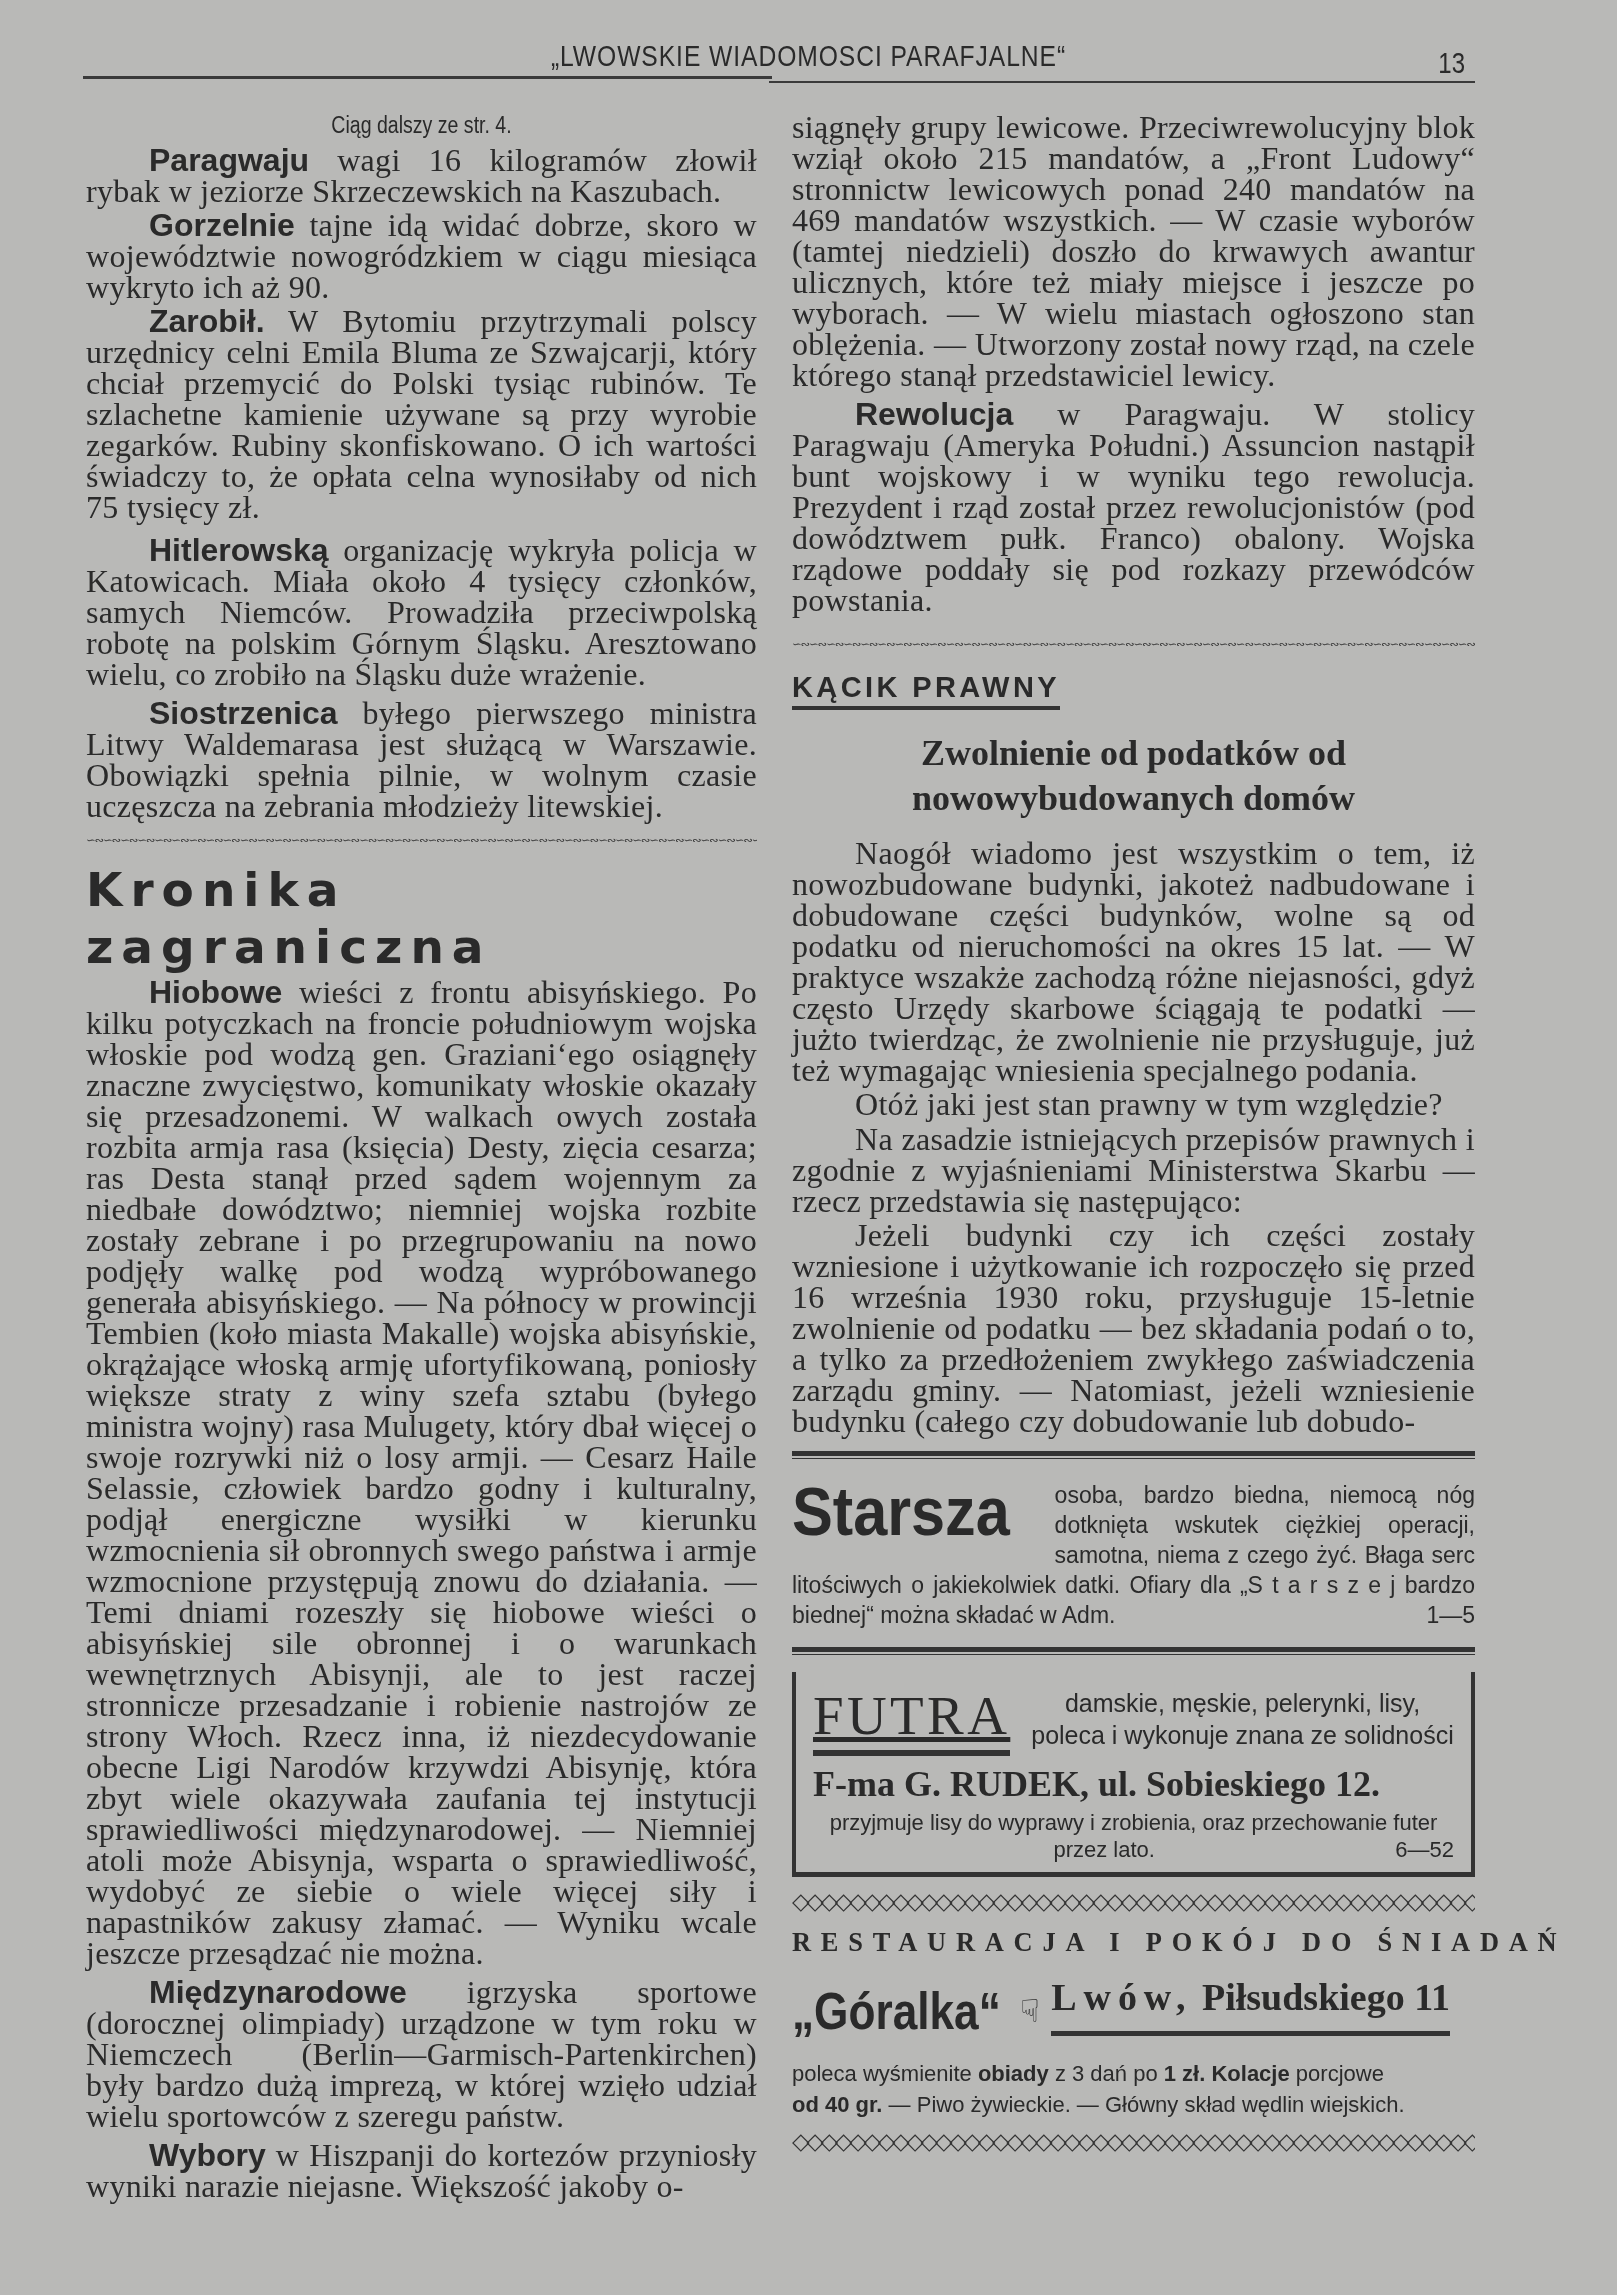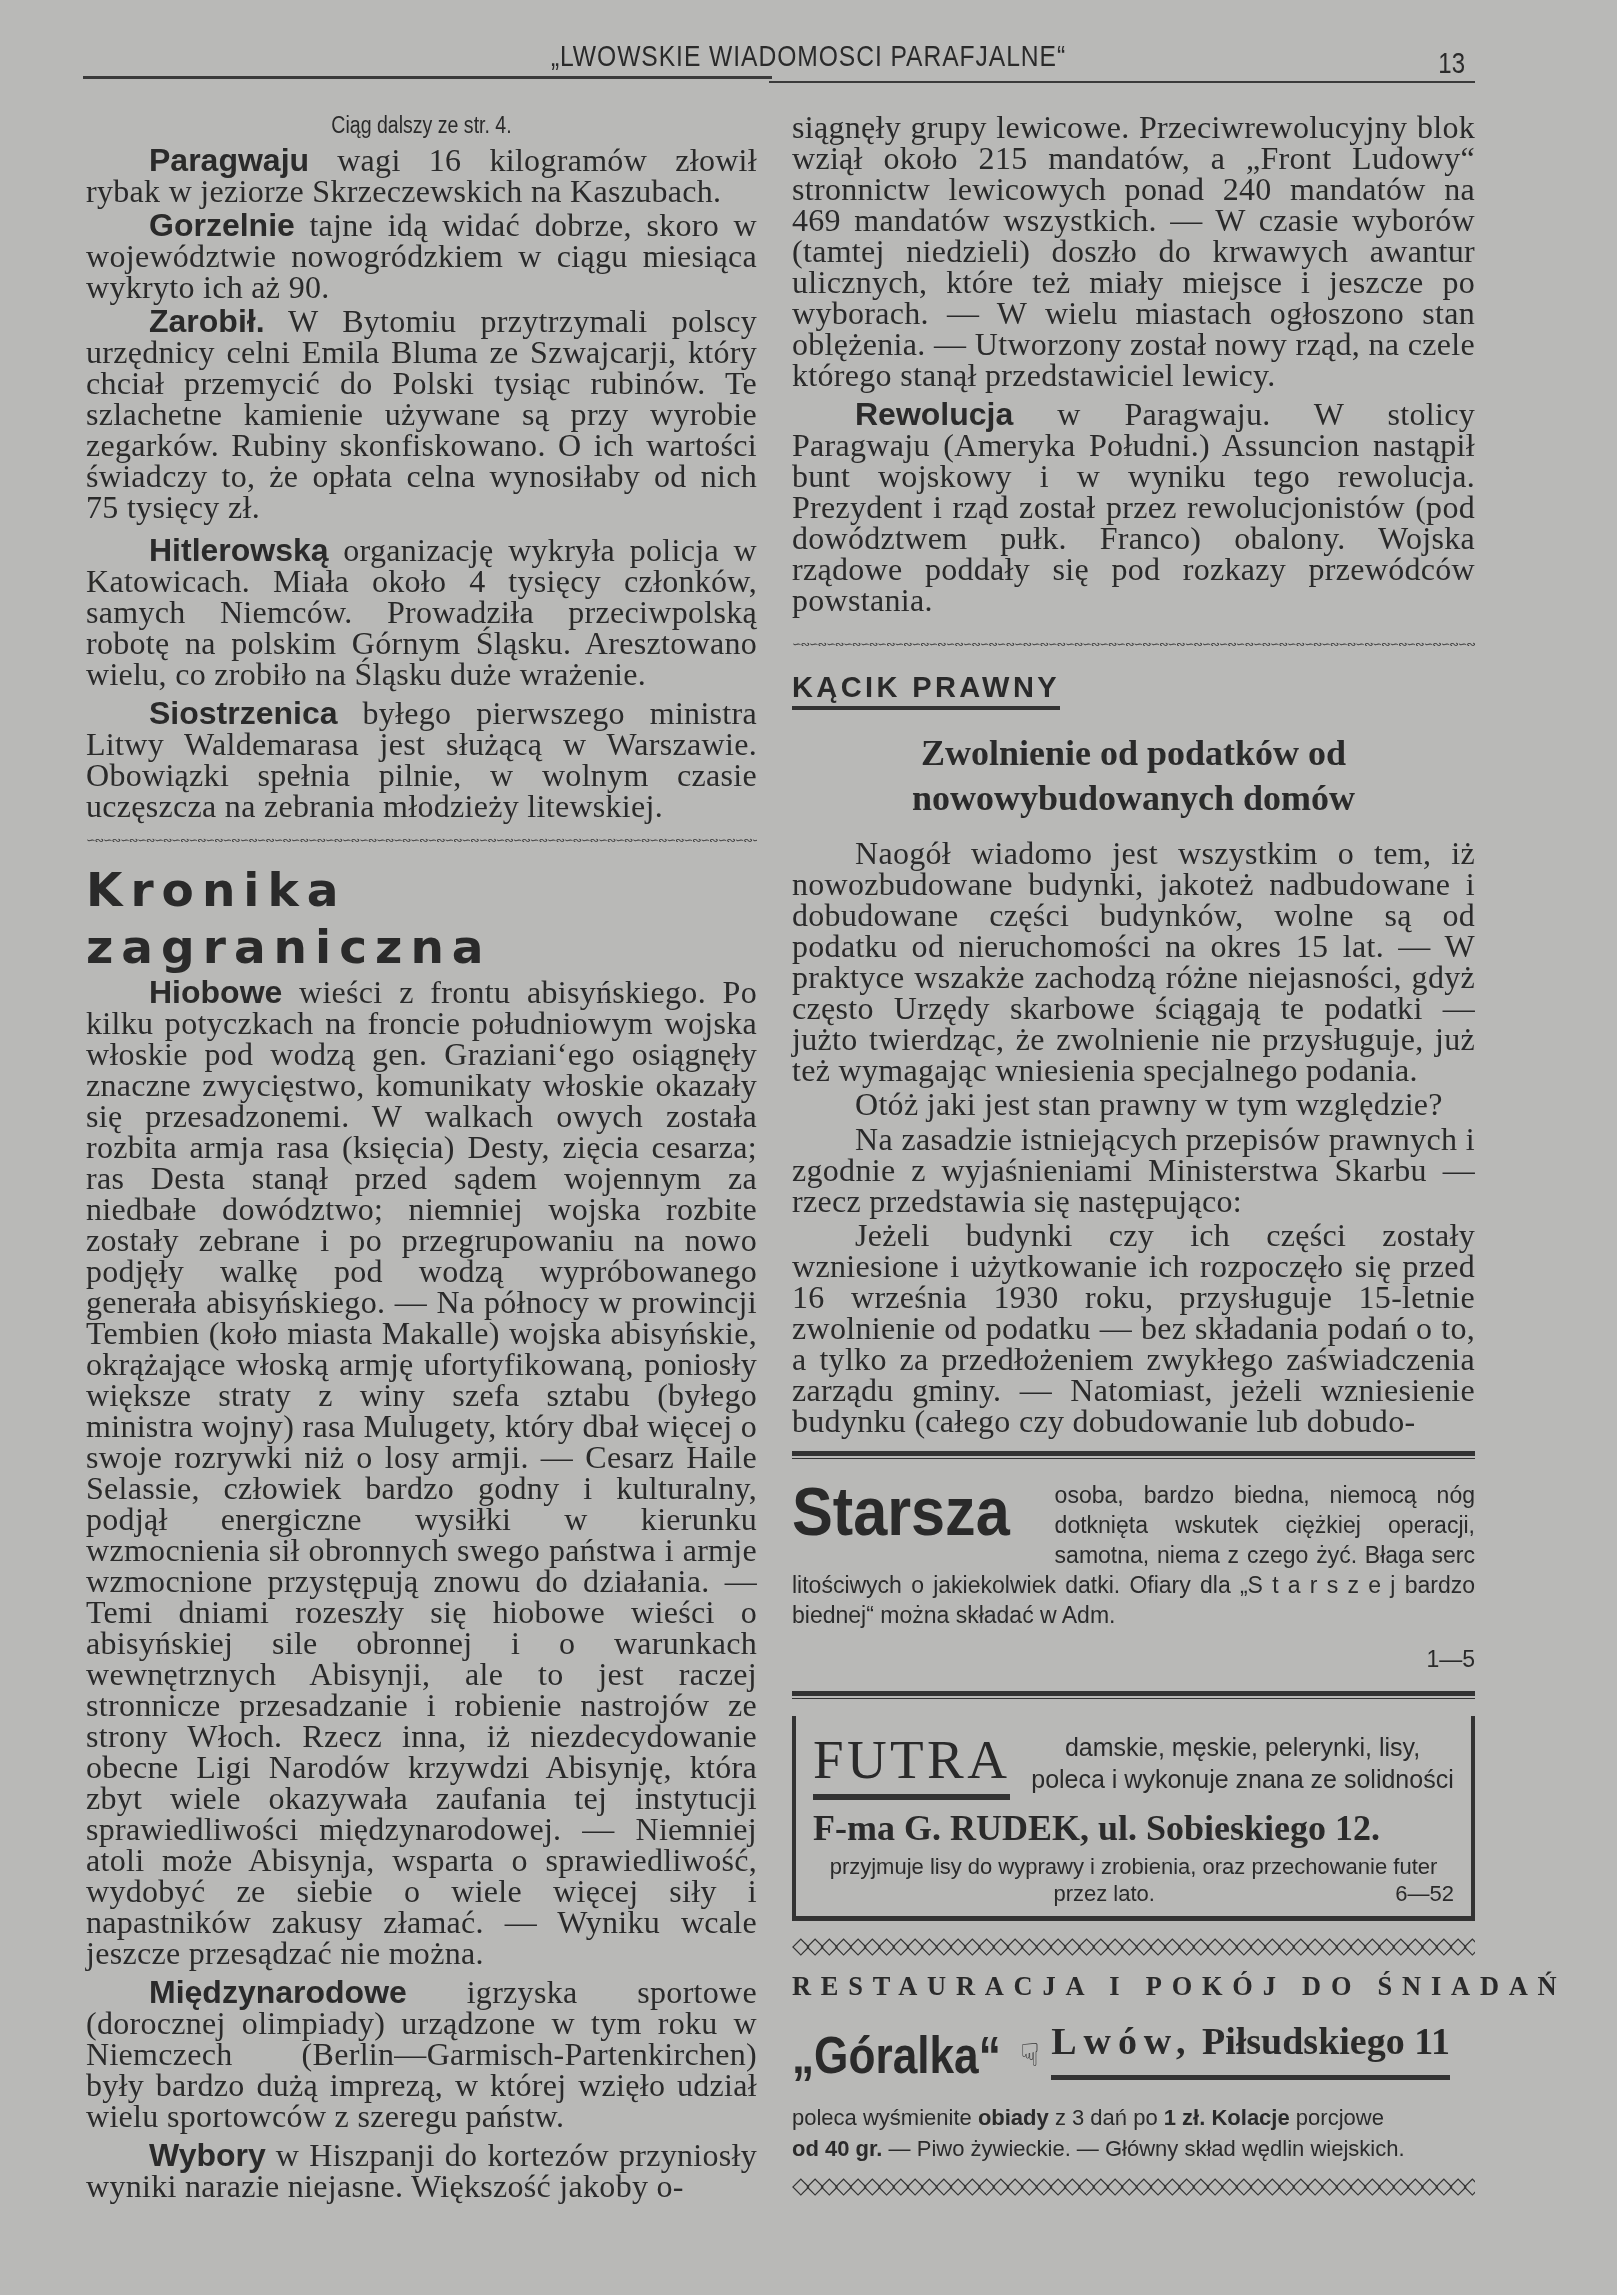--- a/index.html
+++ b/index.html
@@ -66,28 +66,28 @@
     .article-title {
       font-family: "Liberation Serif", serif; font-weight: bold;
       font-size: 36px; line-height: 45px; text-align: center; margin: 0 0 17px 0;
     }
 
     
     .ad-rule { height: 0; border-top: 5.7px solid #333; border-bottom: 1.7px solid #333; padding-top: 2.3px; }
     .ad-starsza { margin-top: 20.7px; }
     .ad-starsza .body { font-family: "Liberation Sans", sans-serif; font-size: 23px; line-height: 30px; text-align: justify; margin-top: 12.6px; }
     .ad-starsza .big { float: left; font-family: "Liberation Sans", sans-serif; font-weight: bold; font-size: 68px; line-height: 63px; margin-right: 20.7px; transform: scaleX(0.9); transform-origin: left; }
-    .ad-starsza .code { float: right; margin-top: 44px; }
+    .ad-starsza .code { float: right; }
     .ad-futra {
       margin-top: 17px; border-left: 4.6px solid #333; border-right: 4.6px solid #333; border-bottom: 5.7px solid #333;
       padding: 15px 17px 9.2px 17px; position: relative;
     }
     .ad-futra .futra-word {
       float: left; font-family: "Liberation Serif", serif; font-size: 55px; letter-spacing: 3.4px;
-      border-bottom: 6.9px solid #333; margin-right: 20.7px; line-height: 57px; padding-bottom: 5.7px;
+      border-bottom: 6.9px solid #333; margin-right: 20.7px; line-height: 57px; padding-bottom: 5.7px; text-decoration: underline;
     }
     .ad-futra .desc { font-family: "Liberation Sans", sans-serif; font-size: 25px; line-height: 32px; text-align: center; }
     .ad-futra .firm { clear: both; font-family: "Liberation Serif", serif; font-weight: bold; font-size: 36px; text-align: left; margin-top: 11.5px; }
     .ad-futra .note { font-family: "Liberation Sans", sans-serif; font-size: 22px; line-height: 26.4px; text-align: center; margin-top: 5.7px; }
     .ad-futra .code { float: right; }
     .restaurant-title {
       font-family: "Liberation Serif", serif; font-weight: bold; font-size: 26.4px; letter-spacing: 9.8px;
       margin: 13.8px 0 17px 0; white-space: nowrap;
     }
     .goralka-row { display: flex; align-items: flex-end; white-space: nowrap; }

